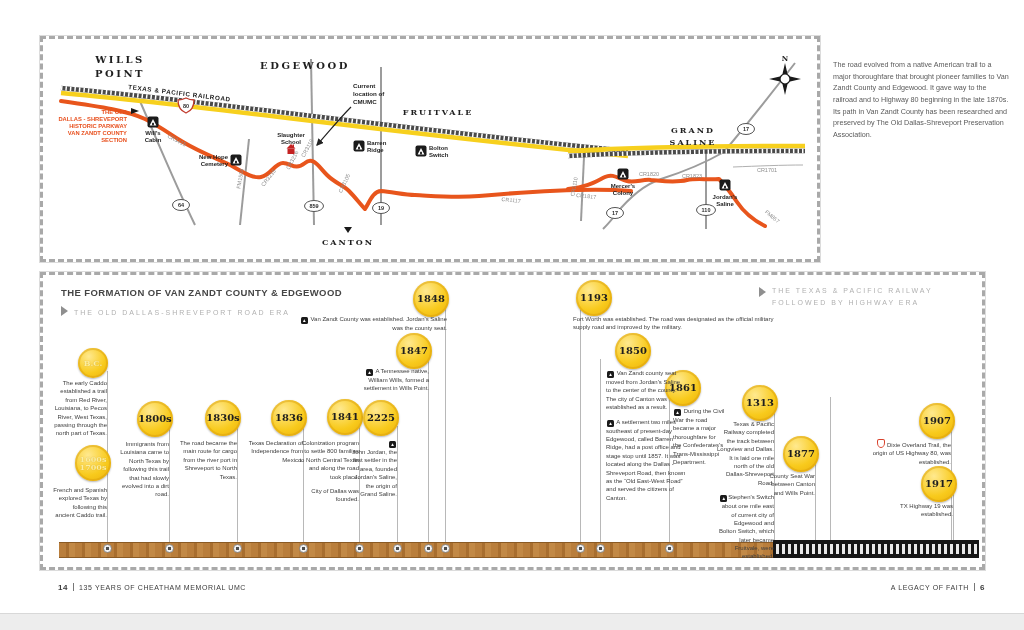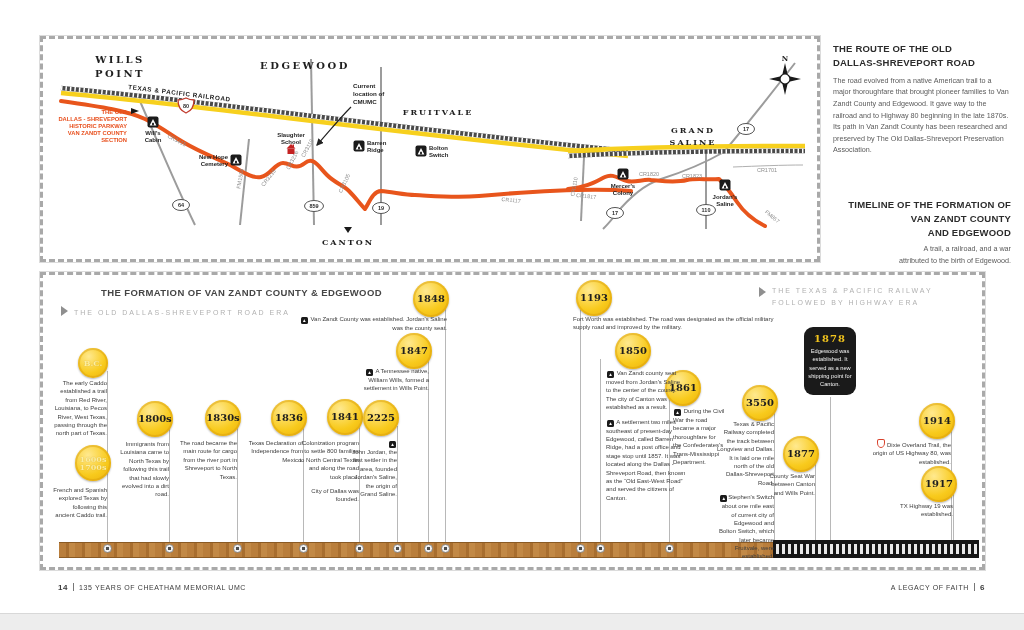--- a/index.html
+++ b/index.html
@@ -5,26 +5,26 @@
   html,body{margin:0;padding:0;background:#fff;}
   #page{position:relative;width:1024px;height:630px;background:#ffffff;overflow:hidden;
         font-family:"Liberation Sans",sans-serif;color:#3c3c3c;}
   .panel{position:absolute;border:3px dashed #a9a9a9;box-shadow:0 0 0 1px #dcdcdc;background:#fff;box-sizing:border-box;}
   #map-panel{left:40px;top:36px;width:780px;height:226px;}
   #tl-panel{left:40px;top:272px;width:945px;height:298px;}
 
   
   #side{position:absolute;left:833px;top:42px;width:178px;}
   .side-title{font-size:9.5px;font-weight:bold;color:#2c2c2c;line-height:1.45;letter-spacing:.2px;}
-  .side-body{font-size:7.2px;line-height:1.62;color:#5a5a5a;margin-top:5px;}
+  .side-body{font-size:7.2px;line-height:1.62;color:#5a5a5a;margin-top:17px;}
   #side-tl{position:absolute;left:833px;top:198px;width:178px;text-align:right;}
   .side-sub{font-size:7.2px;line-height:1.6;color:#5a5a5a;margin-top:4px;}
 
   
-  .tl-title{position:absolute;left:18px;top:12px;font-size:9.5px;font-weight:bold;color:#454545;letter-spacing:.4px;margin-left:40px;}
+  .tl-title{position:absolute;left:18px;top:12px;font-size:9.5px;font-weight:bold;color:#454545;letter-spacing:.4px;}
   .era{position:absolute;font-size:7px;letter-spacing:2px;color:#b1b1b1;line-height:1.7;}
   .chev{display:inline-block;width:0;height:0;border-left:7px solid #8f8f8f;border-top:5px solid transparent;
         border-bottom:5px solid transparent;margin-right:6px;vertical-align:-1px;}
   #era-left{left:18px;top:31px;}
   #era-right{left:716px;top:10px;}
 
   
   #bar-wood{position:absolute;left:16px;top:267px;width:714px;height:14px;
      background:repeating-linear-gradient(90deg,#b97e3c 0 7px,#a86e2f 7px 10px,#c28946 10px 16px),
                 linear-gradient(#c58c49,#a76d2e);border-top:1px solid #8a5a24;border-bottom:1px solid #8a5a24;}
@@ -242,36 +242,21 @@
 
       <g transform="translate(742,40)">
         <polygon points="0,-16 3,-3 16,0 3,3 0,16 -3,3 -16,0 -3,-3" fill="#1a1a1a"></polygon>
         <circle r="5" fill="#fff" stroke="#1a1a1a" stroke-width="1.2"></circle>
         <text text-anchor="middle" y="-18" style="font-size:7px;font-weight:bold;font-family:'DejaVu Serif',serif" fill="#1a1a1a">N</text>
       </g>
     </svg>
   </div>
 
   <div id="side">
-    <div class="side-title">
-      <div>THE ROUTE OF THE OLD</div>
-      <div>DALLAS-SHREVEPORT ROAD</div>
-    </div>
     <div class="side-body">The road evolved from a native American trail to a major thoroughfare that brought pioneer families to Van Zandt County and Edgewood. It gave way to the railroad and to Highway 80 beginning in the late 1870s. Its path in Van Zandt County has been researched and preserved by The Old Dallas-Shreveport Preservation Association.</div>
-  </div>
-  <div id="side-tl">
-    <div class="side-title">
-      <div>TIMELINE OF THE FORMATION OF</div>
-      <div>VAN ZANDT COUNTY</div>
-      <div>AND EDGEWOOD</div>
-    </div>
-    <div class="side-sub">
-      <div>A trail, a railroad, and a war</div>
-      <div>attributed to the birth of Edgewood.</div>
-    </div>
   </div>
 
   <div id="tl-panel" class="panel">
     <div class="tl-title">THE FORMATION OF VAN ZANDT COUNTY &amp; EDGEWOOD</div>
     <div class="era" id="era-left"><span class="chev"></span><span>THE OLD DALLAS-SHREVEPORT ROAD ERA</span></div>
     <div class="era" id="era-right">
       <span class="chev" style="float:left;margin-top:2px;"></span>
       <div style="margin-left:13px;">
           <div>THE TEXAS &amp; PACIFIC RAILWAY</div>
           <div>FOLLOWED BY HIGHWAY ERA</div>
@@ -339,36 +324,32 @@
     <div class="circle" style="left:533px;top:5px">
         <span>1193</span>
       </div>
     <div class="circle" style="left:572px;top:58px">
         <span>1850</span>
       </div>
     <div class="circle" style="left:622px;top:95px">
         <span>1861</span>
       </div>
     <div class="circle" style="left:699px;top:110px">
-        <span>3550</span>
+        <span>1313</span>
       </div>
     <div class="circle" style="left:740px;top:161px">
         <span>1877</span>
       </div>
     <div class="circle" style="left:876px;top:128px">
-        <span>1914</span>
+        <span>1907</span>
       </div>
     <div class="circle" style="left:878px;top:191px">
         <span>1917</span>
       </div>
 
-    <div id="box1878">
-      <div class="byear">1878</div>
-      <div class="btext">Edgewood was established. It served as a new shipping point for Canton.</div>
-    </div>
 
     <div class="ev-text ra" style="left:10px;top:104px;width:54px">
         <p>The early Caddo established a trail from Red River, Louisiana, to Pecos River, West Texas, passing through the north part of Texas.</p>
       </div>
     <div class="ev-text ra" style="left:10px;top:211px;width:54px">
         <p>French and Spanish explored Texas by following this ancient Caddo trail.</p>
       </div>
     <div class="ev-text ra" style="left:71px;top:165px;width:55px">
         <p>Immigrants from Louisiana came to North Texas by following this trail that had slowly evolved into a dirt road.</p>
       </div>

